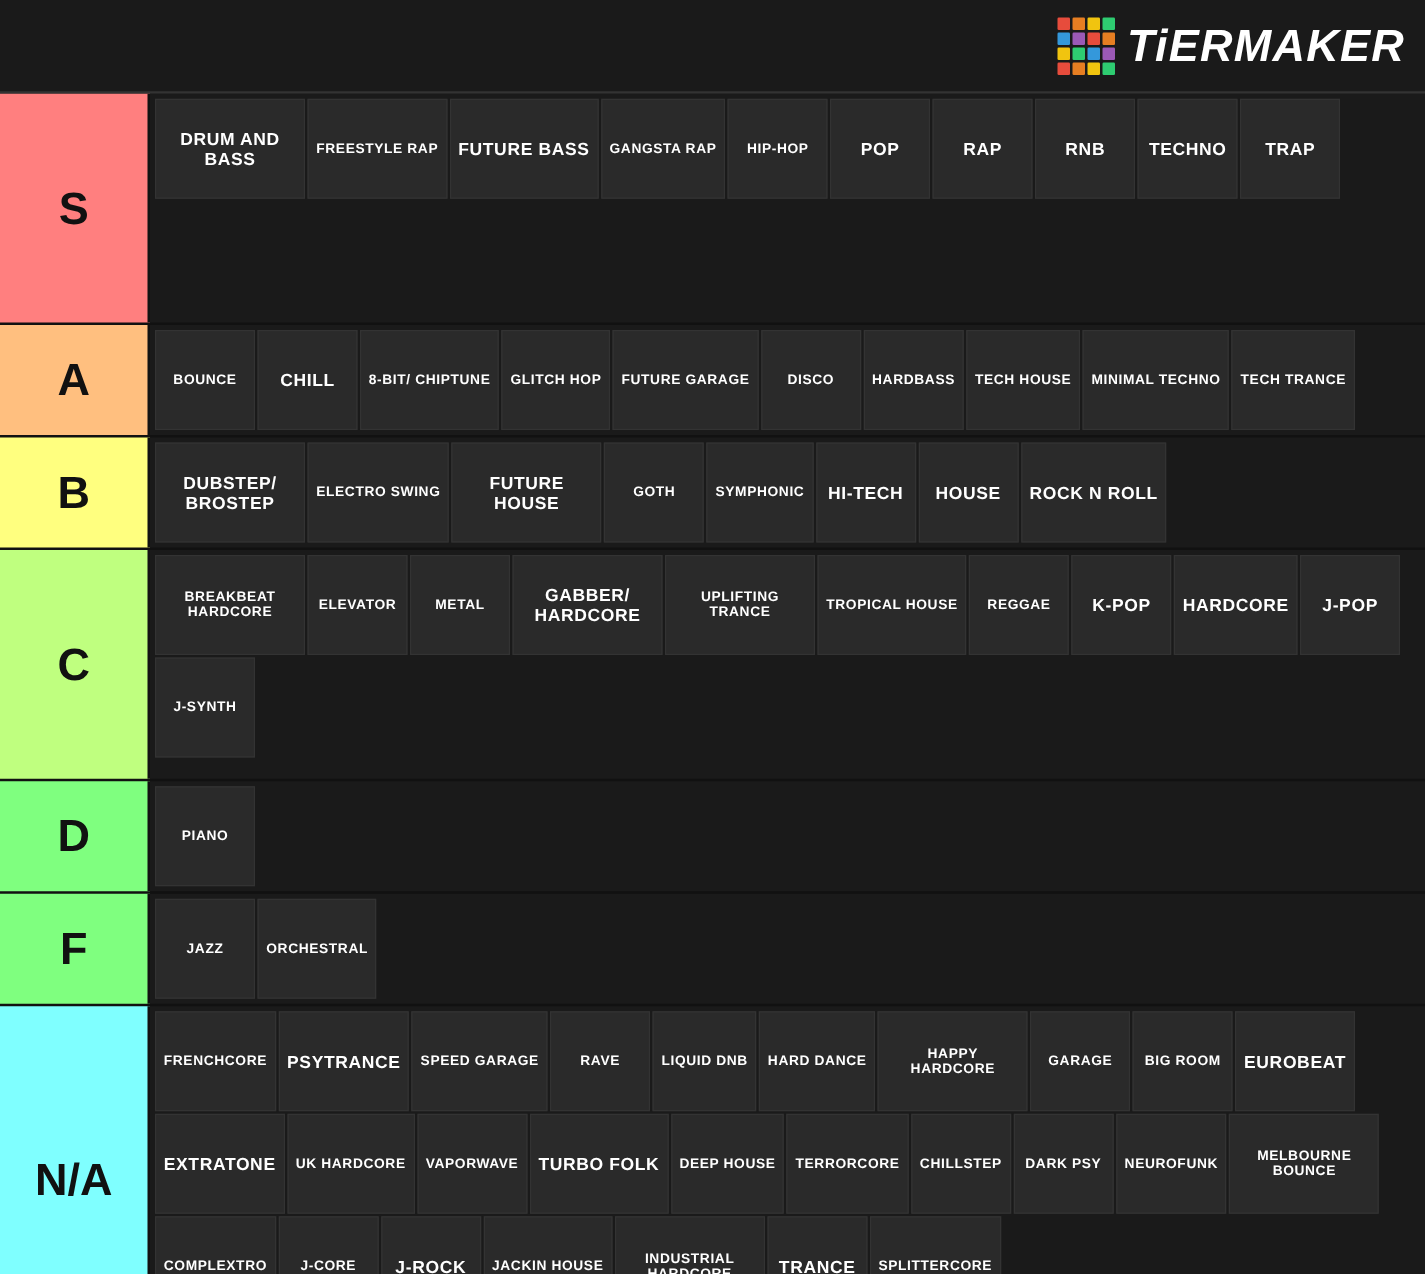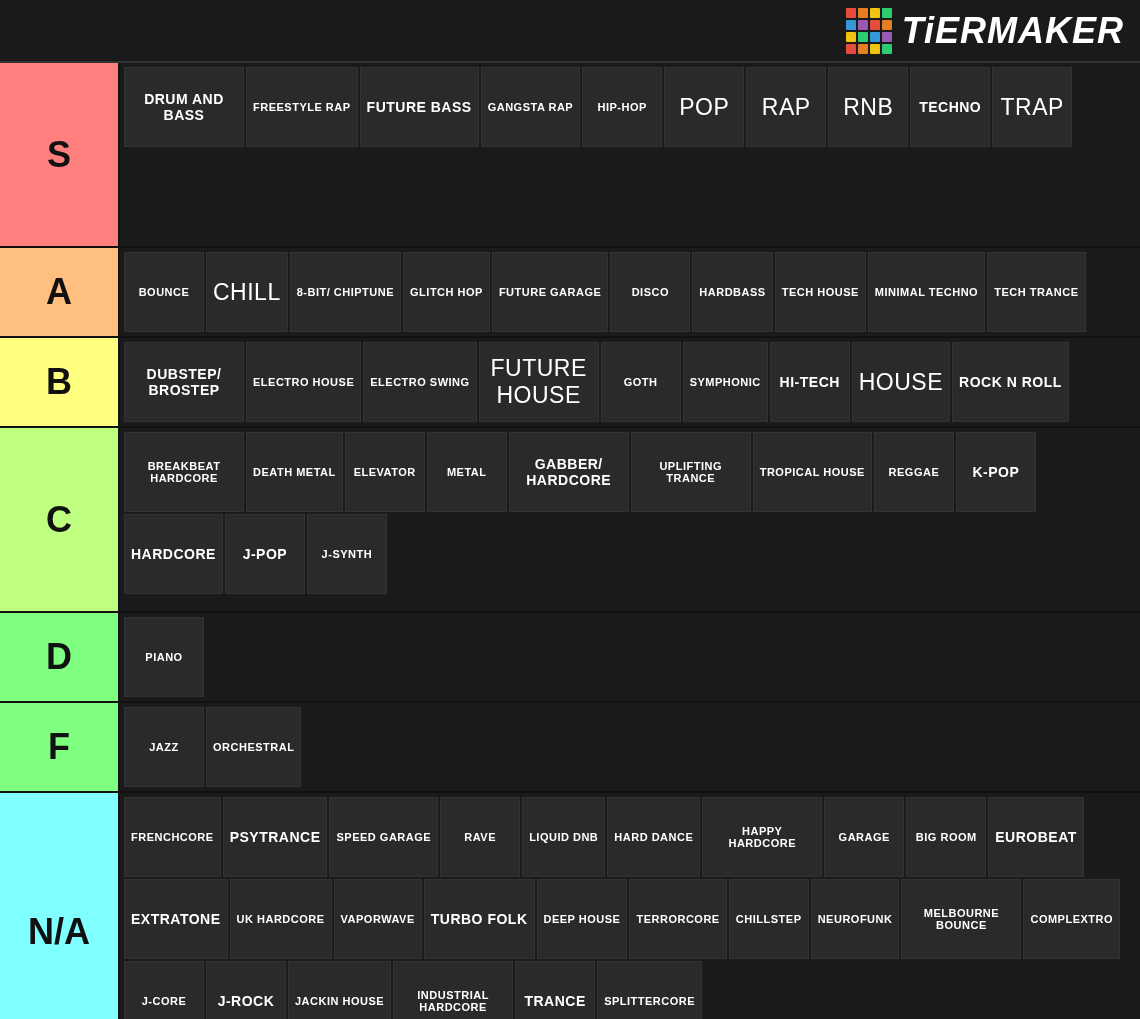--- a/index.html
+++ b/index.html
@@ -11,21 +11,21 @@
       overflow: hidden;
     }
 
     .header {
       background: #1a1a1a;
       display: flex;
       align-items: center;
       justify-content: flex-end;
       padding: 8px 16px;
       border-bottom: 2px solid #333;
-      height: 63px;
+      height: 75px;
     }
 
     .logo {
       display: flex;
       align-items: center;
       gap: 10px;
     }
 
     .logo-grid {
       display: grid;
@@ -94,22 +94,22 @@
       text-transform: uppercase;
       border: 1px solid #333;
     }
 
     .genre-item.bold {
       font-size: 14px;
       font-weight: 900;
     }
 
     .genre-item.xlarge {
-      font-size: 23px;
-      font-weight: 400;
+      font-size: 14px;
+      font-weight: 700;
     }
 
     .tier-row.s-row { min-height: 185px; }
     .tier-row.c-row { min-height: 185px; }
     .tier-row.na-row { min-height: 280px; }
   </style>
 </head>
 <body>
 
 <div class="header">
@@ -164,35 +164,33 @@
         <div class="genre-item">HARDBASS</div>
         <div class="genre-item">TECH HOUSE</div>
         <div class="genre-item">MINIMAL TECHNO</div>
         <div class="genre-item">TECH TRANCE</div>
       </div>
     </div>
     <div class="tier-row">
       <div class="tier-label" style="background: rgb(255, 255, 127);">B</div>
       <div class="tier-content">
         <div class="genre-item bold">DUBSTEP/ BROSTEP</div>
-        <div class="genre-item">ELECTRO HOUSE</div>
         <div class="genre-item">ELECTRO SWING</div>
         <div class="genre-item xlarge">FUTURE HOUSE</div>
         <div class="genre-item">GOTH</div>
         <div class="genre-item">SYMPHONIC</div>
         <div class="genre-item bold">HI-TECH</div>
         <div class="genre-item xlarge">HOUSE</div>
         <div class="genre-item bold">ROCK N ROLL</div>
       </div>
     </div>
     <div class="tier-row c-row">
       <div class="tier-label" style="background: rgb(191, 255, 127);">C</div>
       <div class="tier-content">
         <div class="genre-item">BREAKBEAT HARDCORE</div>
-        <div class="genre-item">DEATH METAL</div>
         <div class="genre-item">ELEVATOR</div>
         <div class="genre-item">METAL</div>
         <div class="genre-item bold">GABBER/ HARDCORE</div>
         <div class="genre-item">UPLIFTING TRANCE</div>
         <div class="genre-item">TROPICAL HOUSE</div>
         <div class="genre-item">REGGAE</div>
         <div class="genre-item bold">K-POP</div>
         <div class="genre-item bold">HARDCORE</div>
         <div class="genre-item bold">J-POP</div>
         <div class="genre-item">J-SYNTH</div>
@@ -224,20 +222,21 @@
         <div class="genre-item">GARAGE</div>
         <div class="genre-item">BIG ROOM</div>
         <div class="genre-item bold">EUROBEAT</div>
         <div class="genre-item bold">EXTRATONE</div>
         <div class="genre-item">UK HARDCORE</div>
         <div class="genre-item">VAPORWAVE</div>
         <div class="genre-item bold">TURBO FOLK</div>
         <div class="genre-item">DEEP HOUSE</div>
         <div class="genre-item">TERRORCORE</div>
         <div class="genre-item">CHILLSTEP</div>
+        <div class="genre-item">DARK PSY</div>
         <div class="genre-item">NEUROFUNK</div>
         <div class="genre-item">MELBOURNE BOUNCE</div>
         <div class="genre-item">COMPLEXTRO</div>
         <div class="genre-item">J-CORE</div>
         <div class="genre-item bold">J-ROCK</div>
         <div class="genre-item">JACKIN HOUSE</div>
         <div class="genre-item">INDUSTRIAL HARDCORE</div>
         <div class="genre-item bold">TRANCE</div>
         <div class="genre-item">SPLITTERCORE</div>
       </div>

